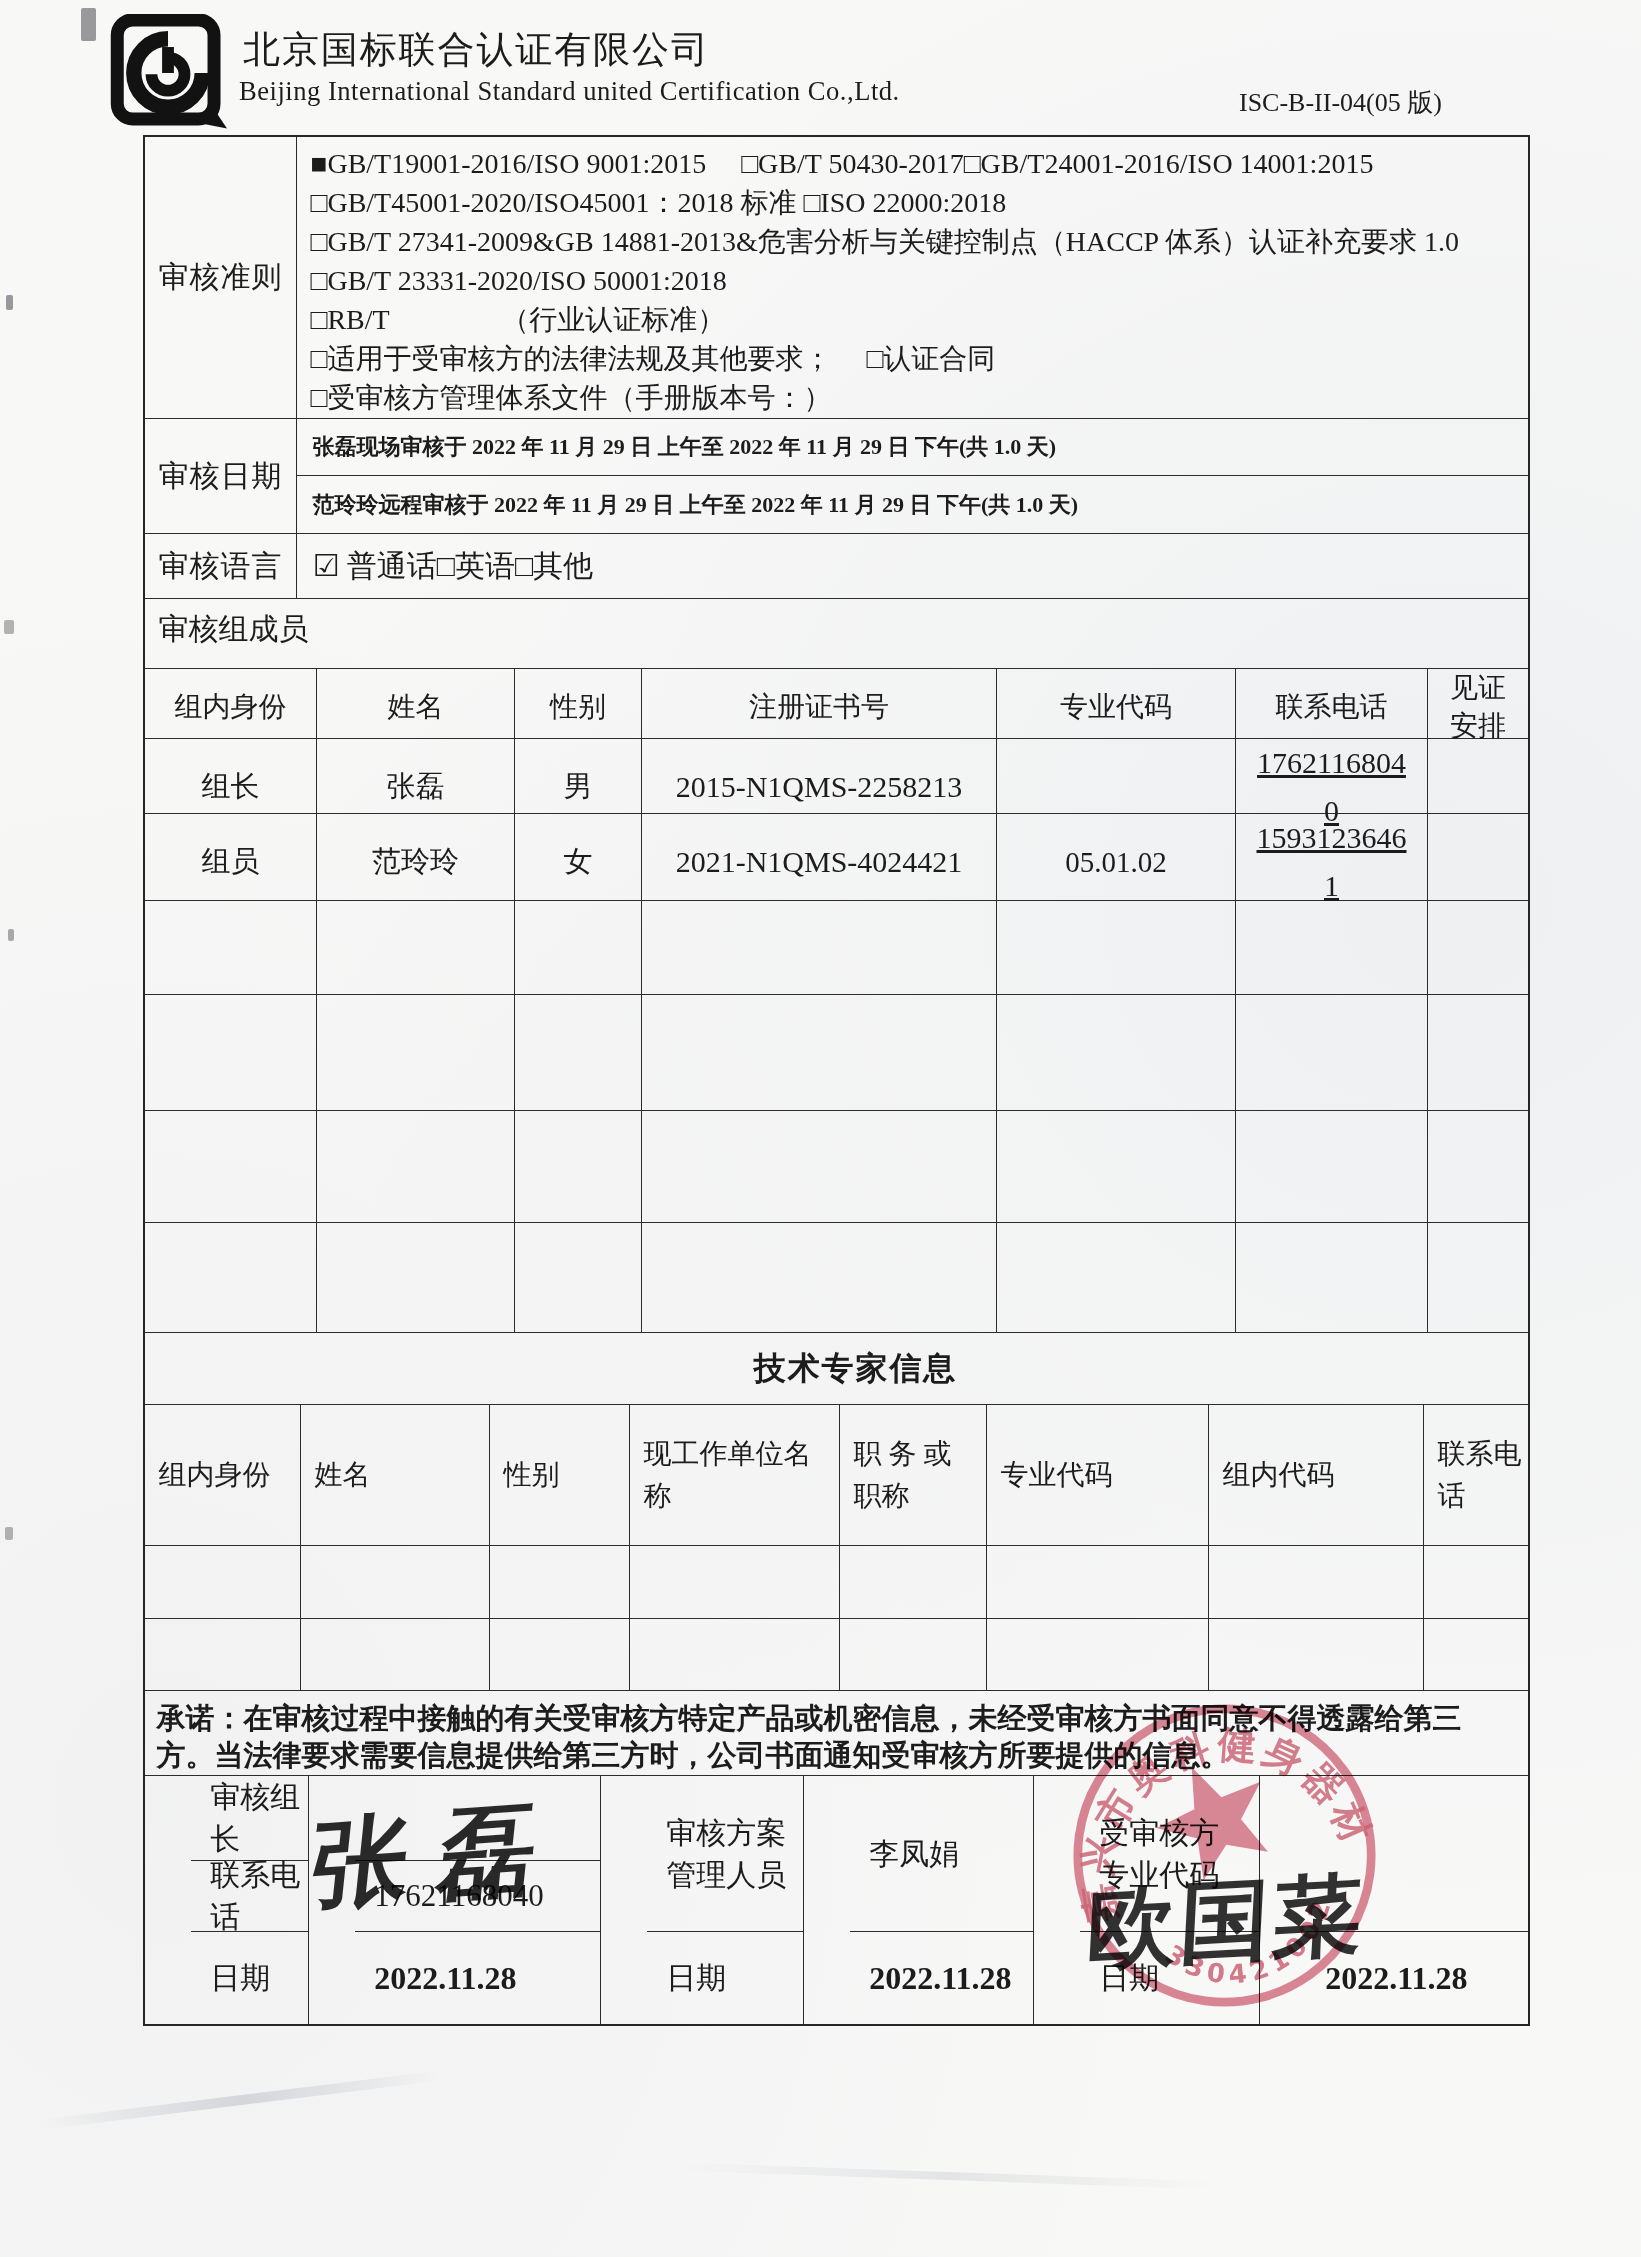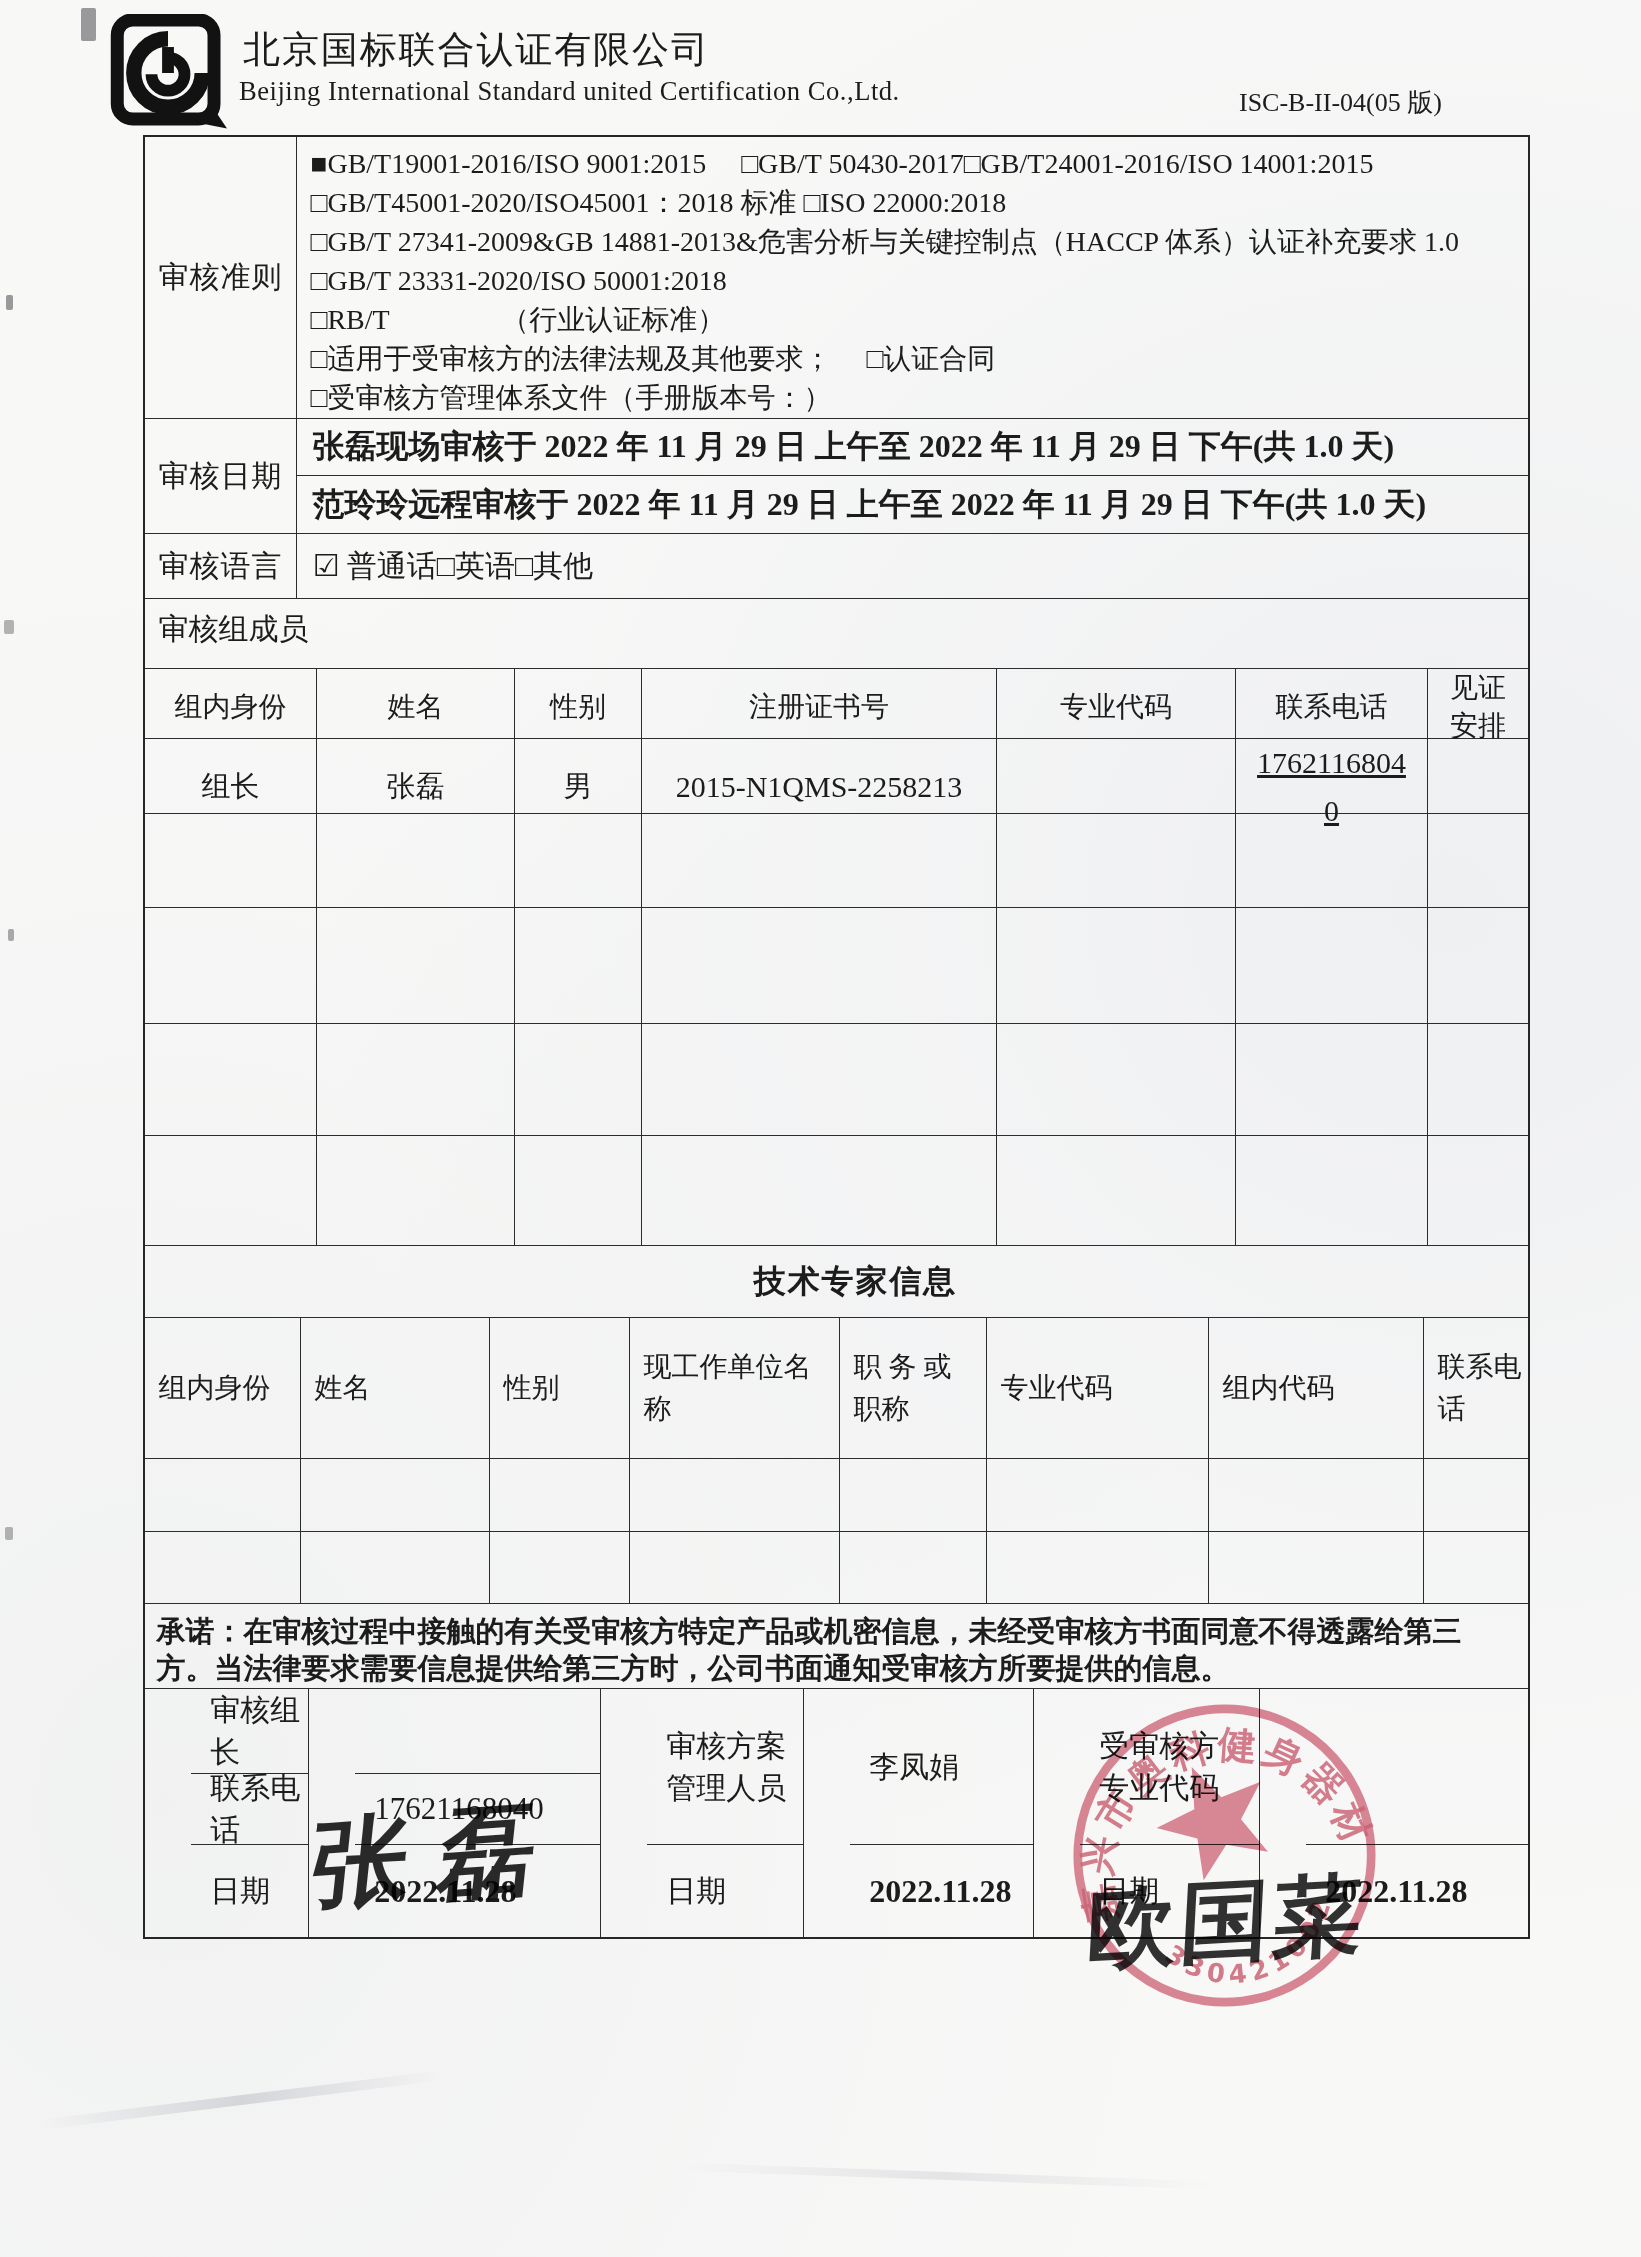--- a/index.html
+++ b/index.html
@@ -23,21 +23,21 @@
   .sect{border-bottom:1.9px solid #2c2c2c;}
   .sect:last-child{border-bottom:none;}
   .cellR{border-right:1.9px solid #2c2c2c;}
   .lbl{display:flex;align-items:center;justify-content:center;font-size:30px;letter-spacing:1px;}
   
   .criteria{display:grid;grid-template-columns:152px 1fr;height:282px;}
   .criteria-content{padding:6.8px 5.8px 0 13.5px;font-size:28px;}
   .criteria-line{height:39px;line-height:39px;white-space:nowrap;}
   
   .dates{display:grid;grid-template-columns:152px 1fr;height:115px;}
-  .date-line{height:50%;display:flex;align-items:center;padding-left:15.4px;font-weight:700;font-size:32px;}
+  .date-line{height:50%;display:flex;align-items:center;padding-left:15.4px;font-weight:700;font-size:22px;}
   .date-line.first{border-bottom:1.9px solid #2c2c2c;}
   
   .language{display:grid;grid-template-columns:152px 1fr;height:65px;}
   .lang-val{display:flex;align-items:center;padding-left:15.4px;font-size:30px;}
   
   .teamlabel{height:70px;padding:9.7px 0 0 13.5px;font-size:30px;}
   .trow{display:grid;grid-template-columns:172px 198px 127px 355px 239px 192px 1fr;border-bottom:1.9px solid #2c2c2c;}
   .trow:last-child{border-bottom:none;}
   .tcell{display:flex;align-items:center;justify-content:center;text-align:center;font-size:29px;padding:0 9.7px;white-space:pre-line;}
   .thead .tcell{font-size:28px;}
@@ -136,20 +136,30 @@
         <div class="tcell">见证安排</div>
       </div>
       <div class="trow" style="height:75px">
         <div class="tcell cellR">组长</div>
         <div class="tcell cellR">张磊</div>
         <div class="tcell cellR">男</div>
         <div class="tcell cellR cert">2015-N1QMS-2258213</div>
         <div class="tcell cellR"></div>
         <div class="tcell cellR phone">1762116804
 0</div>
+        <div class="tcell"></div>
+      </div>
+      <div class="trow" style="height:87px">
+        <div class="tcell cellR">组员</div>
+        <div class="tcell cellR">范玲玲</div>
+        <div class="tcell cellR">女</div>
+        <div class="tcell cellR cert">2021-N1QMS-4024421</div>
+        <div class="tcell cellR">05.01.02</div>
+        <div class="tcell cellR phone">1593123646
+1</div>
         <div class="tcell"></div>
       </div>
       <div class="trow" style="height:94px">
         <div class="tcell cellR"></div>
           <div class="tcell cellR"></div>
           <div class="tcell cellR"></div>
           <div class="tcell cellR"></div>
           <div class="tcell cellR"></div>
           <div class="tcell cellR"></div>
           <div class="tcell"></div>

